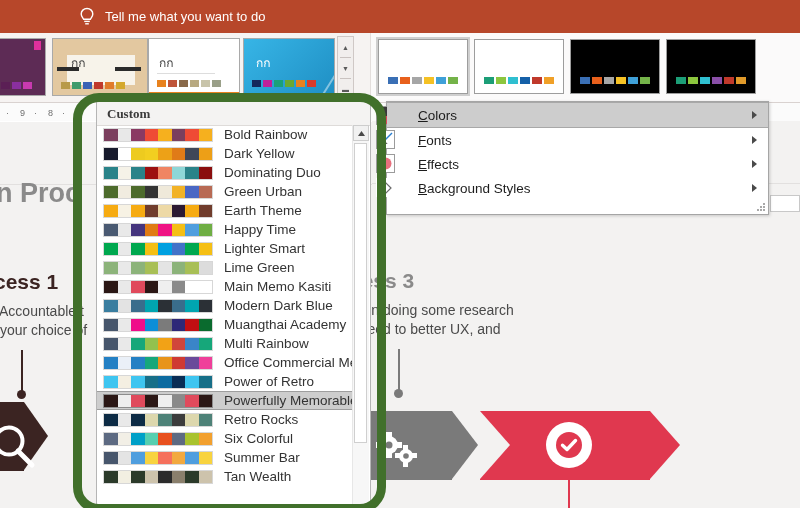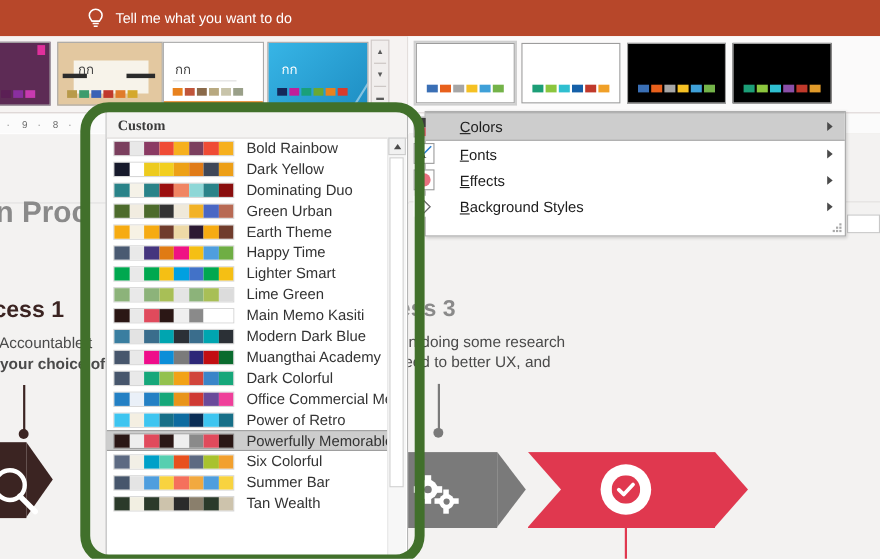--- a/index.html
+++ b/index.html
@@ -121,21 +121,21 @@
     <span class="rtick" style="left:76px;">·</span>
   </div>
 
   <div class="abs" id="slide-canvas">
     <div class="abs" id="slide-sep"></div>
 
     <div class="slide-h1" style="left:-4px;top:56px;">n Proc</div>
 
     <div class="slide-h2" style="left:-6px;top:148px;">cess 1</div>
     <div class="slide-body" style="left:-8px;top:180px;">. Accountable t</div>
-    <div class="slide-body" style="left:0;top:199px;font-weight:bold;">your choice of</div>
+    <div class="slide-body" style="left:0;top:199px;">your choice of</div>
 
     <div class="stem" style="left:21px;top:228px;height:45px;background:#3b2422;"></div>
     <div class="dot" style="left:17px;top:268px;background:#3b2422;"></div>
 
     <div class="chev" style="left:-60px;top:280px;width:110px;">
       <div class="body" style="width:84px;background:#3b2422;"></div>
       <div class="tip" style="left:84px;border-left:24px solid #3b2422;"></div>
     </div>
     <svg class="abs" style="left:-8px;top:300px;" width="50" height="50" viewBox="0 0 50 50">
       <circle cx="17" cy="19" r="13.5" fill="none" stroke="#ffffff" stroke-width="4"></circle>
@@ -459,21 +459,21 @@
         <div class="pal">
           <i style="background: rgb(71, 86, 108);"></i>
           <i style="background: rgb(233, 233, 233);"></i>
           <i style="background: rgb(22, 167, 122);"></i>
           <i style="background: rgb(147, 193, 78);"></i>
           <i style="background: rgb(242, 162, 22);"></i>
           <i style="background: rgb(209, 69, 59);"></i>
           <i style="background: rgb(58, 133, 200);"></i>
           <i style="background: rgb(22, 167, 122);"></i>
         </div>
-        <span class="tlabel">Dark Colorful</span>
+        <span class="tlabel">Multi Rainbow</span>
       </div>
       <div class="theme-item">
         <div class="pal">
           <i style="background: rgb(36, 128, 196);"></i>
           <i style="background: rgb(234, 240, 248);"></i>
           <i style="background: rgb(36, 128, 196);"></i>
           <i style="background: rgb(22, 167, 122);"></i>
           <i style="background: rgb(232, 148, 26);"></i>
           <i style="background: rgb(207, 58, 51);"></i>
           <i style="background: rgb(106, 74, 154);"></i>
@@ -502,20 +502,33 @@
           <i style="background: rgb(43, 23, 21);"></i>
           <i style="background: rgb(239, 239, 239);"></i>
           <i style="background: rgb(138, 138, 138);"></i>
           <i style="background: rgb(224, 74, 92);"></i>
           <i style="background: rgb(43, 23, 21);"></i>
         </div>
         <span class="tlabel">Powerfully Memorable</span>
       </div>
       <div class="theme-item">
         <div class="pal">
+          <i style="background: rgb(13, 43, 69);"></i>
+          <i style="background: rgb(233, 233, 233);"></i>
+          <i style="background: rgb(13, 43, 69);"></i>
+          <i style="background: rgb(220, 215, 173);"></i>
+          <i style="background: rgb(78, 130, 120);"></i>
+          <i style="background: rgb(60, 60, 60);"></i>
+          <i style="background: rgb(220, 215, 173);"></i>
+          <i style="background: rgb(78, 130, 120);"></i>
+        </div>
+        <span class="tlabel">Retro Rocks</span>
+      </div>
+      <div class="theme-item">
+        <div class="pal">
           <i style="background: rgb(93, 106, 130);"></i>
           <i style="background: rgb(242, 239, 230);"></i>
           <i style="background: rgb(0, 160, 200);"></i>
           <i style="background: rgb(86, 207, 176);"></i>
           <i style="background: rgb(232, 80, 30);"></i>
           <i style="background: rgb(93, 106, 130);"></i>
           <i style="background: rgb(168, 194, 46);"></i>
           <i style="background: rgb(242, 160, 46);"></i>
         </div>
         <span class="tlabel">Six Colorful</span>

